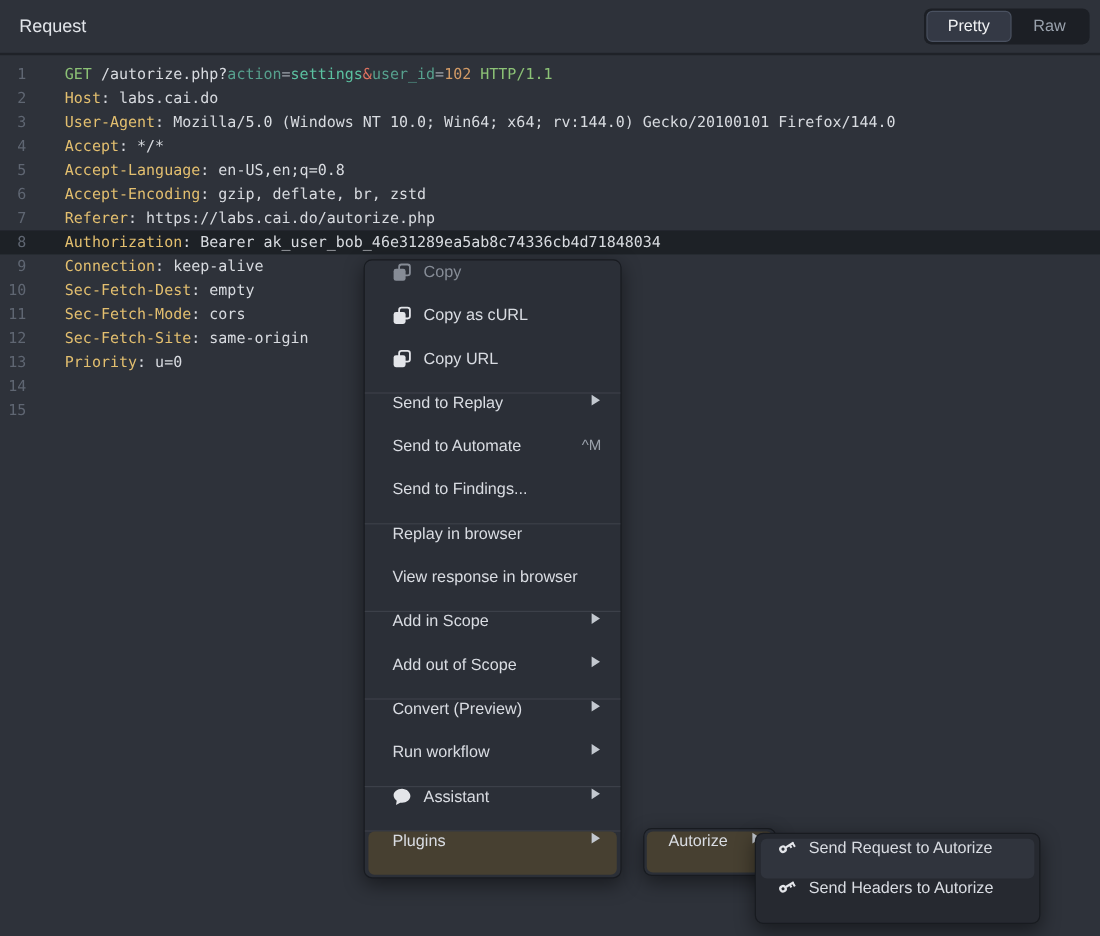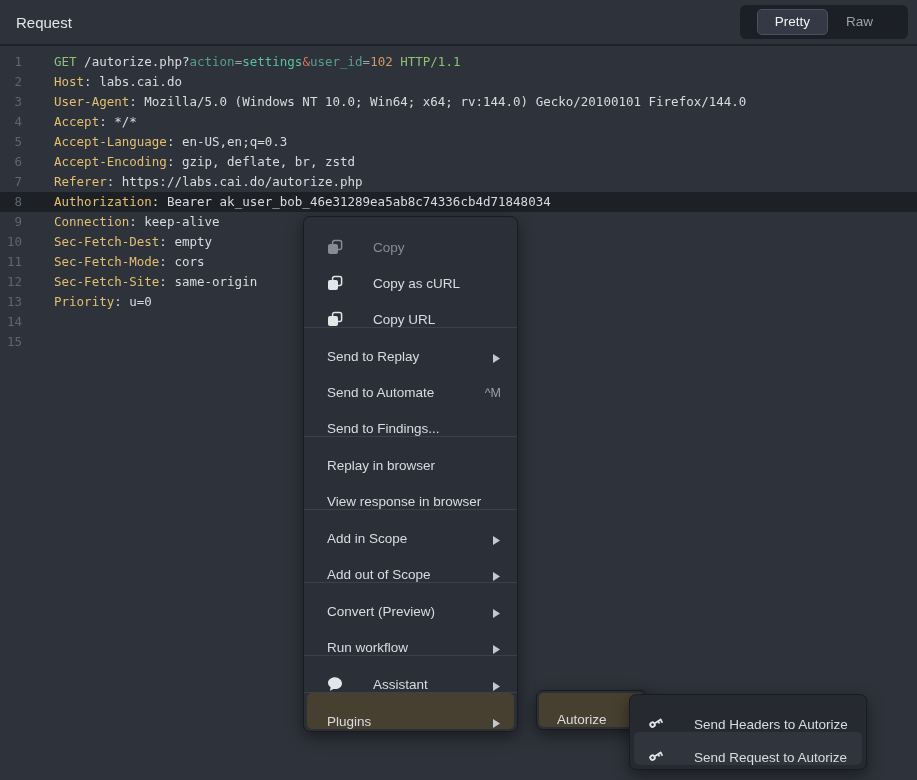--- a/index.html
+++ b/index.html
@@ -12,21 +12,21 @@
   
   .topbar {
     height:46px; display:flex; align-items:center; justify-content:space-between;
     padding:0 9px 0 16px; box-sizing:border-box;
     background: var(--topbar-bg, #2e323a);
     border-bottom:2px solid var(--topbar-border, #1f2228);
     gap:20px;
   }
   .panel-title { color:#e2e5ea; font-size:15px; }
   .toggle {
-    background: var(--toggle-bg, #1c1f25); border-radius:6px; padding:17px;
+    background: var(--toggle-bg, #1c1f25); border-radius:6px; padding:2px;
     display:flex; align-items:center; height:30px; box-sizing:border-box;
   }
   .seg {
     border:1px solid transparent; background:transparent; cursor:pointer;
     color:#99a1ac; font-size:13.5px; padding:0 17px; border-radius:5px;
     font-family:inherit; line-height:24px;
   }
   .seg.selected {
     background: var(--toggle-selected-bg, #343945);
     border-color:#4a5160; color:#f1f2f4;
@@ -57,22 +57,22 @@
     color: var(--menu-text, #d9dce2); font-size:13.5px;
     padding:2px 0;
   }
   #context-menu   { left:303px; top:216px; width:215px; }
   #plugins-submenu{ left:536px; top:690px; width:111px; padding:2px; }
   #autorize-submenu{
     left:629px; top:694px; width:238px; padding:4px;
     background: var(--submenu-bg, #262930);
   }
   .menu-item {
-    height:36px; display:flex; align-items:flex-end; cursor:pointer;
-    padding:0 13px 0 20px; margin:0 3px; border-radius:5px;gap:20px;
+    height:36px; display:flex; align-items:flex-start; cursor:pointer;
+    padding:0 13px 0 20px; margin:0 3px; border-radius:5px;
   }
   #plugins-submenu .menu-item { height:34px; margin:0; padding:0 9px 0 18px; }
   #autorize-submenu .menu-item { height:33px; margin:0; padding:0 10px 0 14px; }
   .menu-item .icon { width:16px; height:16px; margin-right:10px; flex:none; color:#e3e5e9; display:flex; align-items:center; }
   .menu-item .icon svg { width:16px; height:16px; }
   .menu-item .label { flex:1; }
   .menu-item .shortcut { color:#9aa1ab; font-size:12.5px; margin-left:8px; }
   .menu-item .arrow { width:9px; height:11px; margin-left:8px; flex:none; color:#c3c8cf; display:flex; }
   .menu-item .arrow svg { width:9px; height:11px; }
   .menu-item.disabled { color: var(--disabled-text, #868c96); cursor:default; }
@@ -90,21 +90,21 @@
     <button class="seg selected">Pretty</button>
     <button class="seg">Raw</button>
   </div>
 </div>
 
 <div class="editor" id="editor">
     <div class="code-line"><span class="ln">1</span><span class="code"><span class="green">GET </span><span class="plain">/autorize.php?</span><span class="pname">action</span><span class="gray">=</span><span class="pval">settings</span><span class="amp">&amp;</span><span class="pname">user_id</span><span class="gray">=</span><span class="num">102</span><span class="plain"> </span><span class="green">HTTP/1.1</span></span></div>
     <div class="code-line"><span class="ln">2</span><span class="code"><span class="hname">Host</span><span class="plain">: labs.cai.do</span></span></div>
     <div class="code-line"><span class="ln">3</span><span class="code"><span class="hname">User-Agent</span><span class="plain">: Mozilla/5.0 (Windows NT 10.0; Win64; x64; rv:144.0) Gecko/20100101 Firefox/144.0</span></span></div>
     <div class="code-line"><span class="ln">4</span><span class="code"><span class="hname">Accept</span><span class="plain">: */*</span></span></div>
-    <div class="code-line"><span class="ln">5</span><span class="code"><span class="hname">Accept-Language</span><span class="plain">: en-US,en;q=0.3</span></span></div>
+    <div class="code-line"><span class="ln">5</span><span class="code"><span class="hname">Accept-Language</span><span class="plain">: en-US,en;q=0.8</span></span></div>
     <div class="code-line"><span class="ln">6</span><span class="code"><span class="hname">Accept-Encoding</span><span class="plain">: gzip, deflate, br, zstd</span></span></div>
     <div class="code-line"><span class="ln">7</span><span class="code"><span class="hname">Referer</span><span class="plain">: https://labs.cai.do/autorize.php</span></span></div>
     <div class="code-line active"><span class="ln">8</span><span class="code"><span class="hname">Authorization</span><span class="plain">: Bearer ak_user_bob_46e31289ea5ab8c74336cb4d71848034</span></span></div>
     <div class="code-line"><span class="ln">9</span><span class="code"><span class="hname">Connection</span><span class="plain">: keep-alive</span></span></div>
     <div class="code-line"><span class="ln">10</span><span class="code"><span class="hname">Sec-Fetch-Dest</span><span class="plain">: empty</span></span></div>
     <div class="code-line"><span class="ln">11</span><span class="code"><span class="hname">Sec-Fetch-Mode</span><span class="plain">: cors</span></span></div>
     <div class="code-line"><span class="ln">12</span><span class="code"><span class="hname">Sec-Fetch-Site</span><span class="plain">: same-origin</span></span></div>
     <div class="code-line"><span class="ln">13</span><span class="code"><span class="hname">Priority</span><span class="plain">: u=0</span></span></div>
     <div class="code-line"><span class="ln">14</span><span class="code"></span></div>
     <div class="code-line"><span class="ln">15</span><span class="code"></span></div>
@@ -223,39 +223,39 @@
     <div class="menu-item highlighted">
       <span class="label">Autorize</span>
       <span class="arrow">
         <svg viewBox="0 0 9 11">
           <path d="M1 1l7 4.5L1 10z" fill="currentColor"></path>
         </svg>
       </span>
     </div>
   </div>
 <div class="menu" id="autorize-submenu">
-    <div class="menu-item">
+    <div class="menu-item hover">
       <span class="icon">
         <svg viewBox="0 0 16 16">
           <g fill="currentColor" transform="rotate(-32 8 8)">
             <path d="M4.7 9.9A3.2 3.2 0 1 1 4.7 3.5a3.2 3.2 0 0 1 0 6.4zm0-4.5a1.3 1.3 0 1 0 0 2.6 1.3 1.3 0 0 0 0-2.6z"></path>
             <rect x="7.5" y="5.8" width="7.7" height="1.8" rx=".4"></rect>
             <rect x="10.4" y="7" width="1.7" height="2.5" rx=".3"></rect>
             <rect x="13.3" y="7" width="1.7" height="3.3" rx=".3"></rect>
           </g>
         </svg>
       </span>
-      <span class="label">Send Headers to Autorize</span>
-    </div>
-    <div class="menu-item hover">
+      <span class="label">Send Request to Autorize</span>
+    </div>
+    <div class="menu-item">
       <span class="icon">
         <svg viewBox="0 0 16 16">
           <g fill="currentColor" transform="rotate(-32 8 8)">
             <path d="M4.7 9.9A3.2 3.2 0 1 1 4.7 3.5a3.2 3.2 0 0 1 0 6.4zm0-4.5a1.3 1.3 0 1 0 0 2.6 1.3 1.3 0 0 0 0-2.6z"></path>
             <rect x="7.5" y="5.8" width="7.7" height="1.8" rx=".4"></rect>
             <rect x="10.4" y="7" width="1.7" height="2.5" rx=".3"></rect>
             <rect x="13.3" y="7" width="1.7" height="3.3" rx=".3"></rect>
           </g>
         </svg>
       </span>
-      <span class="label">Send Request to Autorize</span>
+      <span class="label">Send Headers to Autorize</span>
     </div>
   </div>
 
 </body></html>

